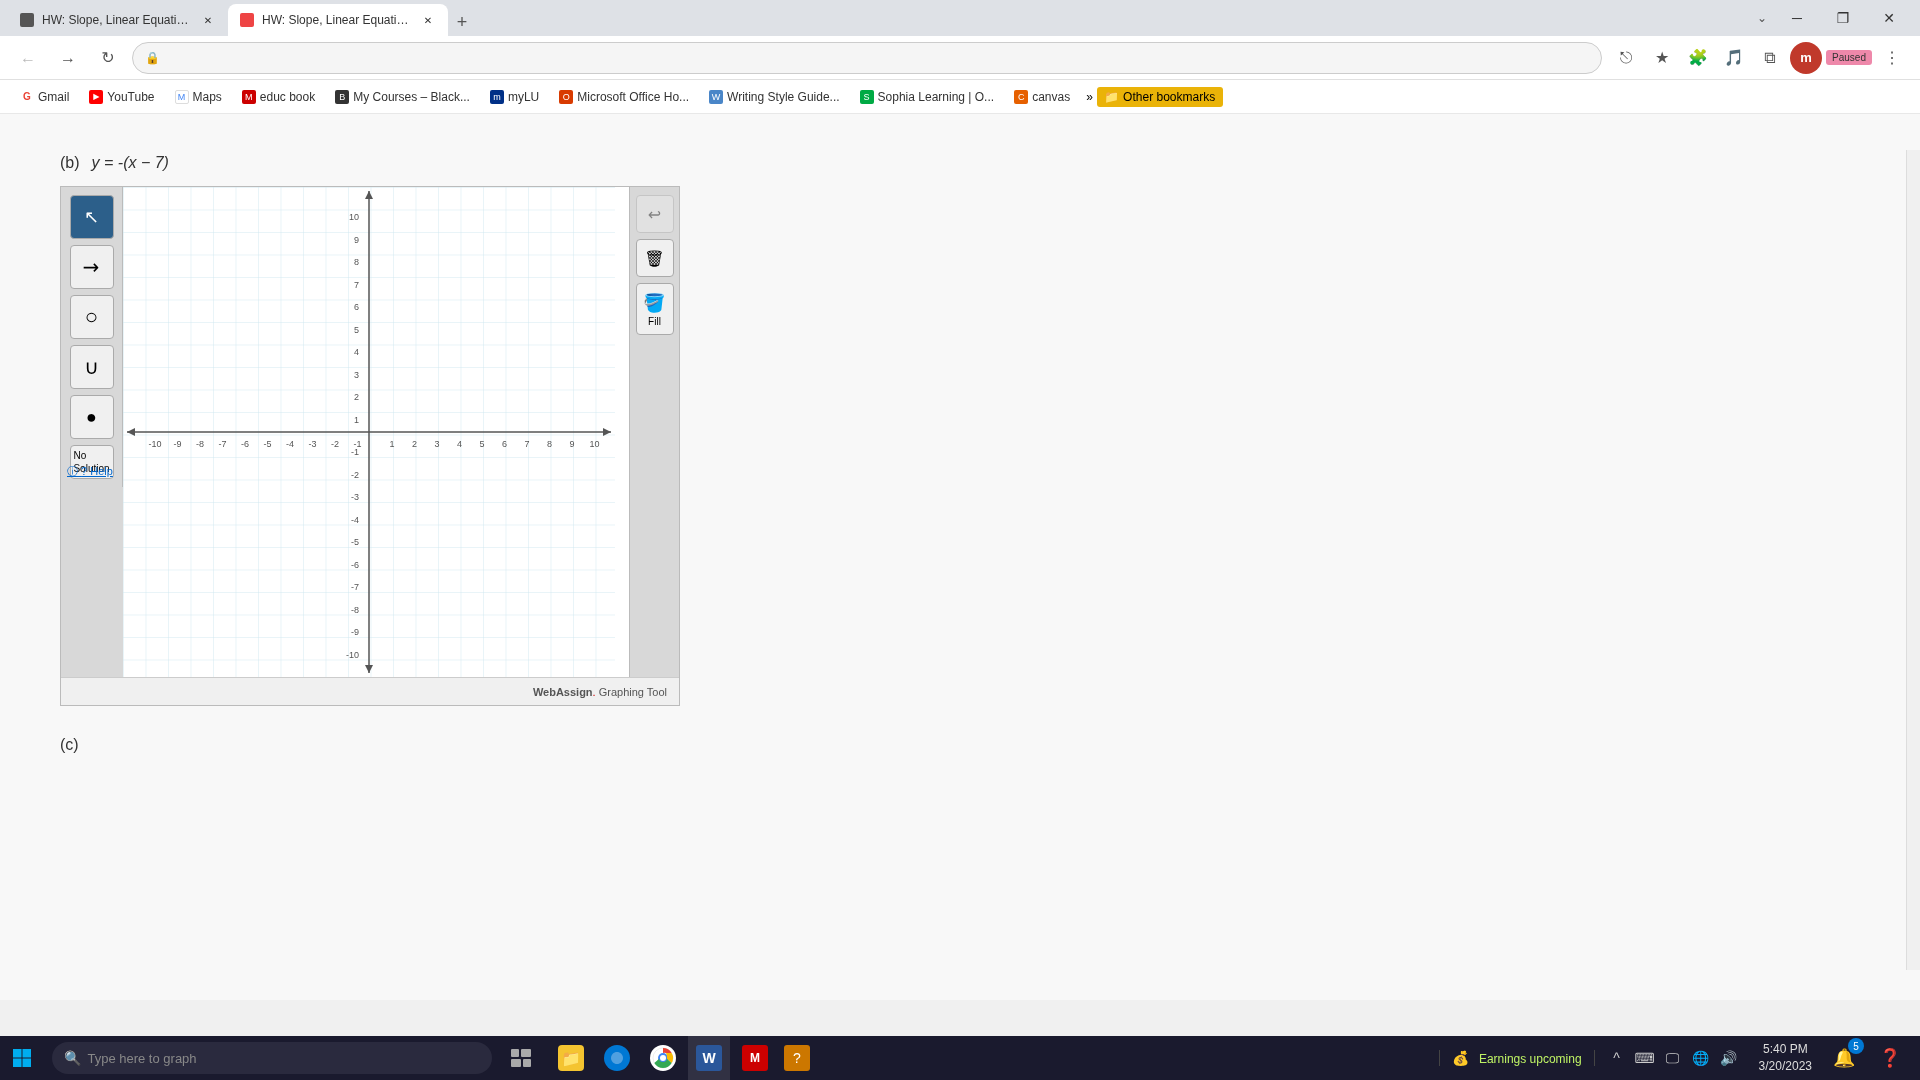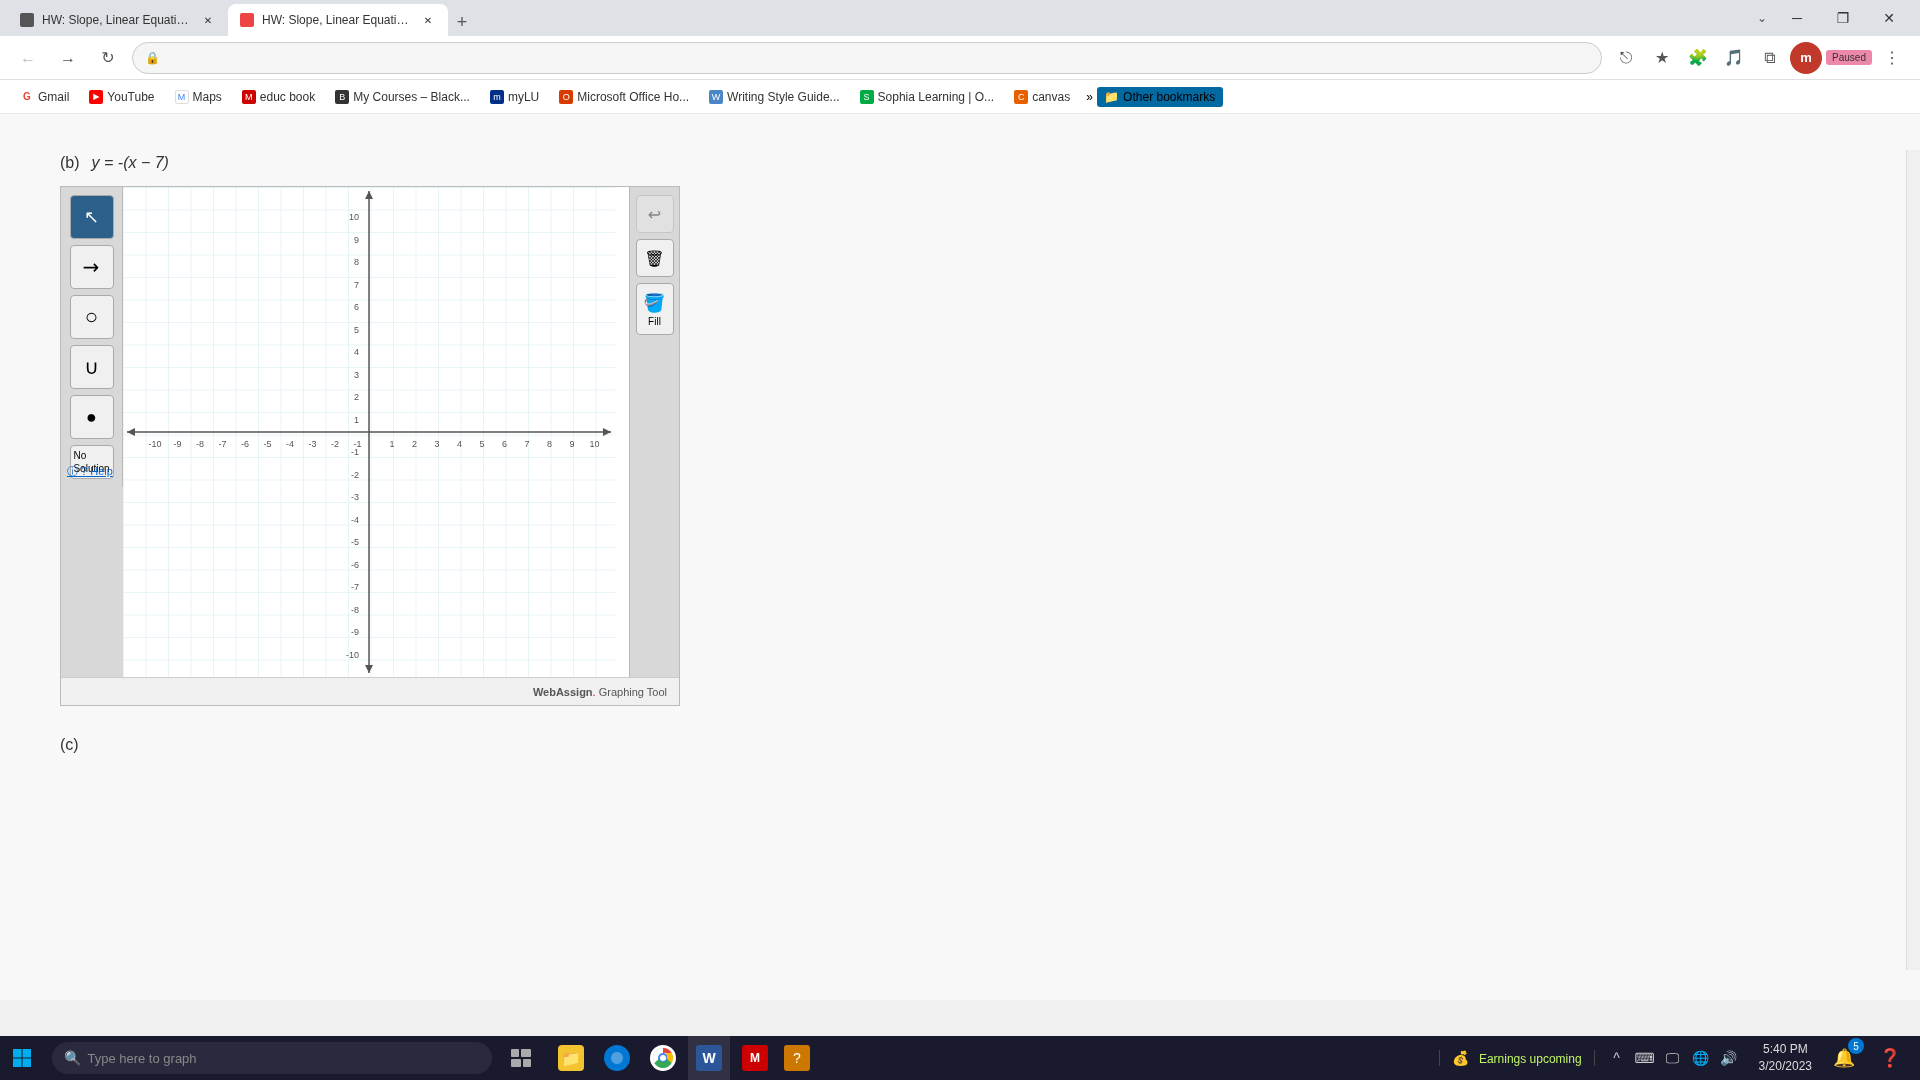--- a/index.html
+++ b/index.html
@@ -153,21 +153,21 @@
       width: 14px;
       height: 14px;
       border-radius: 2px;
       flex-shrink: 0;
       display: flex;
       align-items: center;
       justify-content: center;
       font-size: 9px;
     }
     .other-bookmarks {
-      background: #0369a1;
+      background: #eab308;
       padding: 3px 8px;
       border-radius: 3px;
       cursor: pointer;
       font-size: 12px;
     }
 
     
     .page-content {
       height: calc(1080px - 36px - 36px - 44px - 34px - 44px);
       background: #fff;

